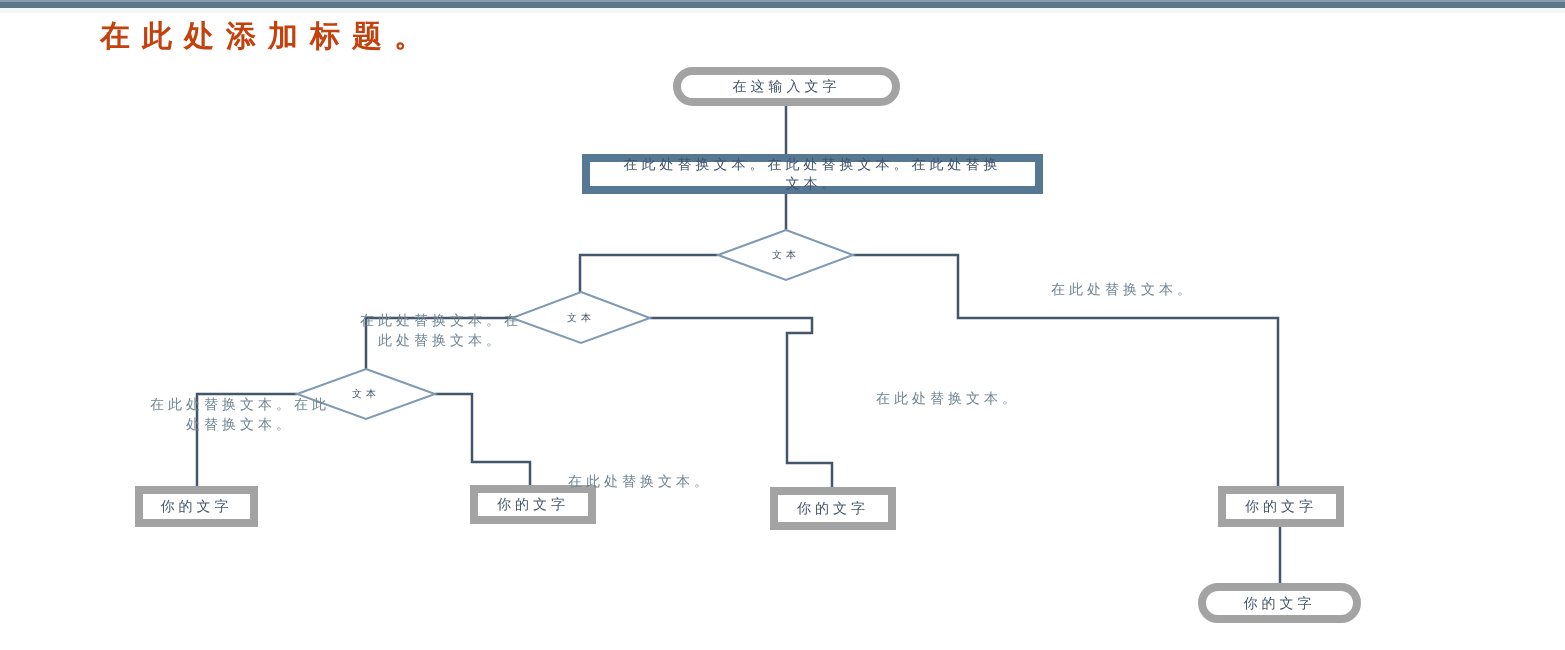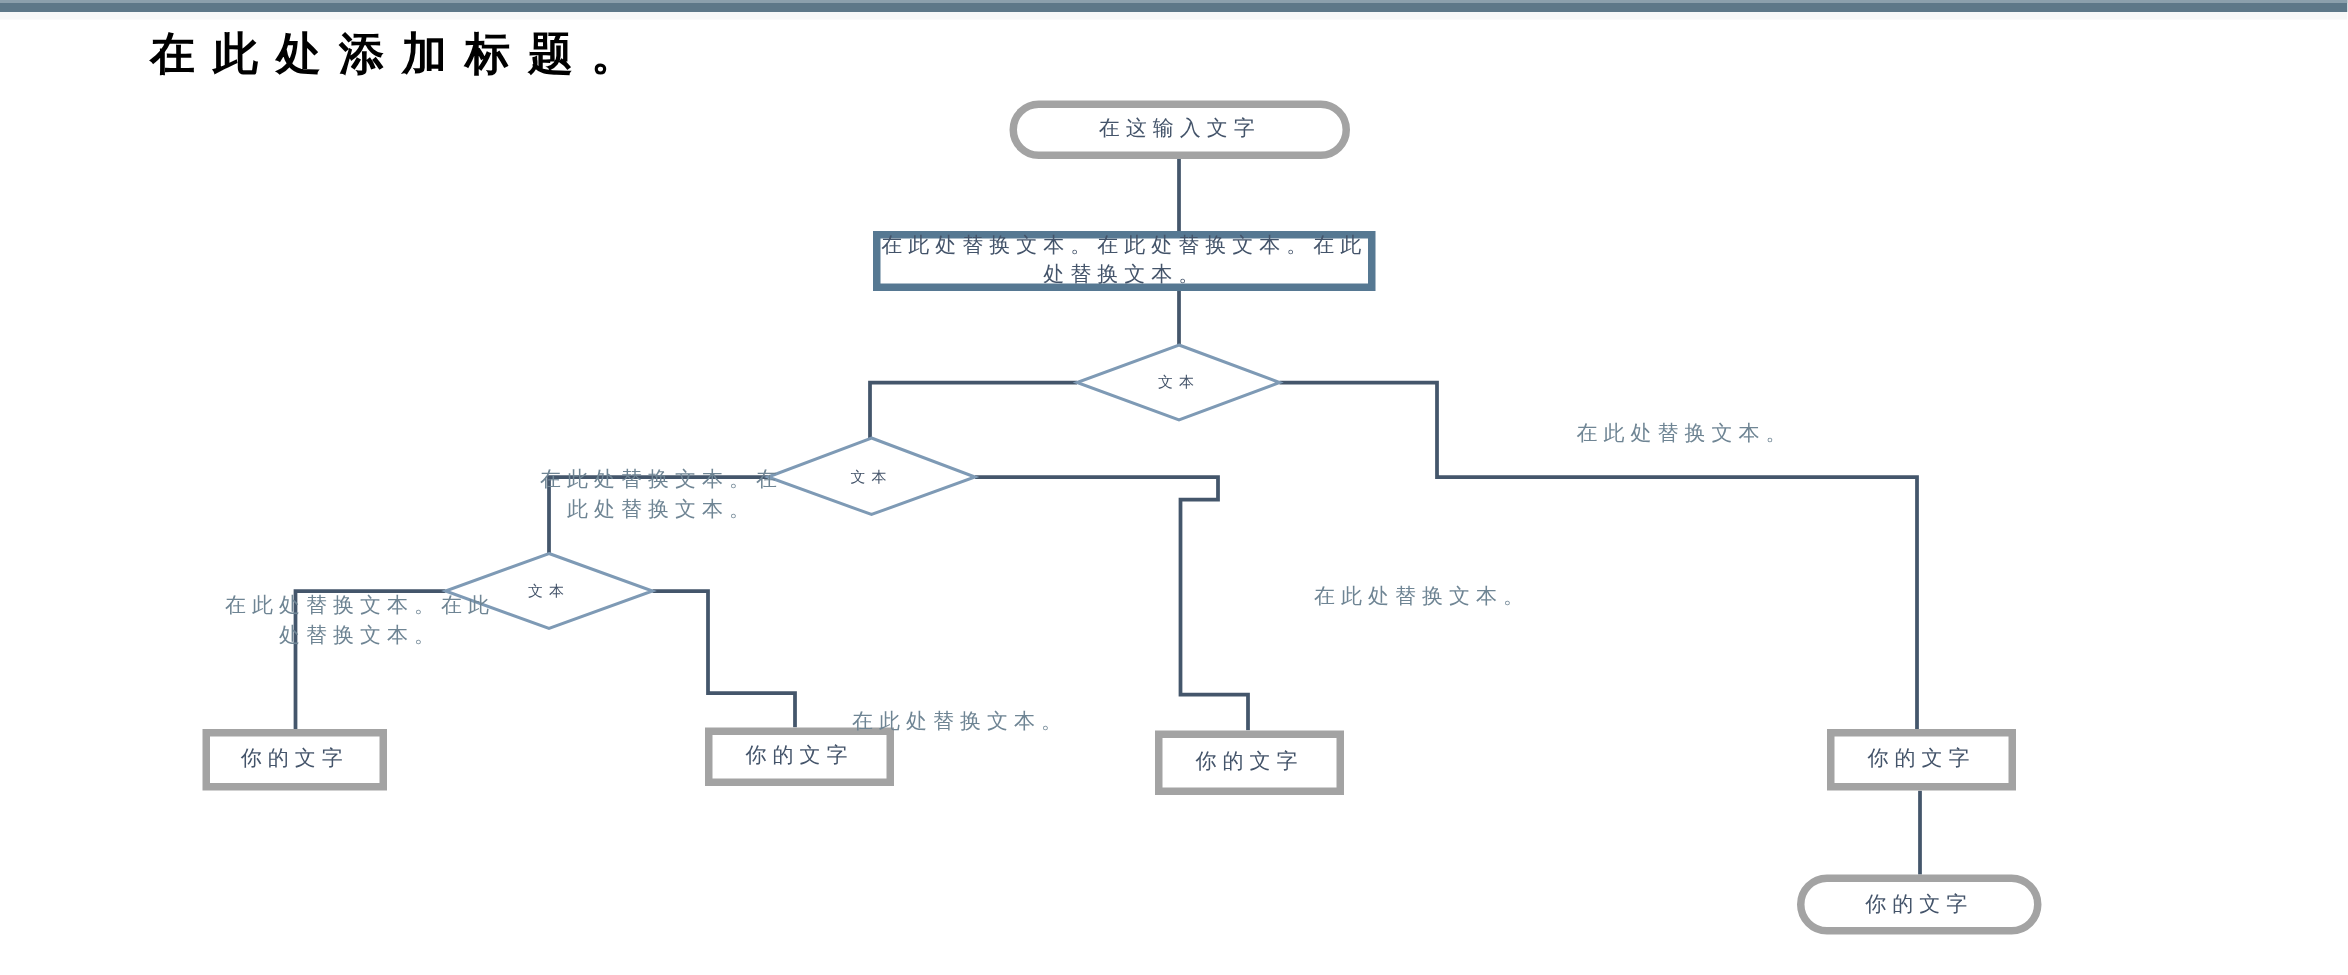--- a/index.html
+++ b/index.html
@@ -10,35 +10,35 @@
   .top-bar{
     position:absolute;left:0;top:0;width:1565px;height:8px;
     background:#5d7888;border-top:2px solid #8ba0ac;box-sizing:border-box;
   }
   .sub-bar{
     position:absolute;left:0;top:8px;width:1565px;height:5px;background:#f6f8f8;
   }
   .title{
     position:absolute;left:100px;top:16px;margin:0;
     font-family:"DejaVu Serif","Liberation Serif",serif;
-    font-size:30px;font-weight:bold;letter-spacing:12px;color:#000000;
+    font-size:30px;font-weight:bold;letter-spacing:12px;color:#c2410c;
     white-space:nowrap;
   }
   svg.wires{position:absolute;left:0;top:0;z-index:1;}
   .node{
     position:absolute;z-index:2;box-sizing:border-box;
-    background:#ffffff;border:5px solid #a3a3a3;
+    background:#ffffff;border:8px solid #a3a3a3;
     display:flex;align-items:center;justify-content:center;text-align:center;
     color:#44546a;font-size:14px;letter-spacing:4px;line-height:19px;
   }
   .stadium{border-radius:20px;}
   #node-process{border-color:#567892;}
   #node-process .node-text{width:385px;}
   #node-start{left:673px;top:67px;width:227px;height:39px;}
-  #node-process{left:582px;top:154px;width:335px;height:40px;justify-content:flex-end;}
+  #node-process{left:582px;top:154px;width:461px;height:40px;}
   #node-result1{left:135px;top:486px;width:123px;height:41px;}
   #node-result2{left:470px;top:485px;width:126px;height:39px;}
   #node-result3{left:770px;top:487px;width:126px;height:43px;}
   #node-result4{left:1218px;top:486px;width:126px;height:41px;}
   #node-end{left:1198px;top:583px;width:163px;height:40px;}
   .diamond-text{
     position:absolute;z-index:2;width:120px;height:20px;
     display:flex;align-items:center;justify-content:center;
     color:#44546a;font-size:10px;letter-spacing:4px;
   }

